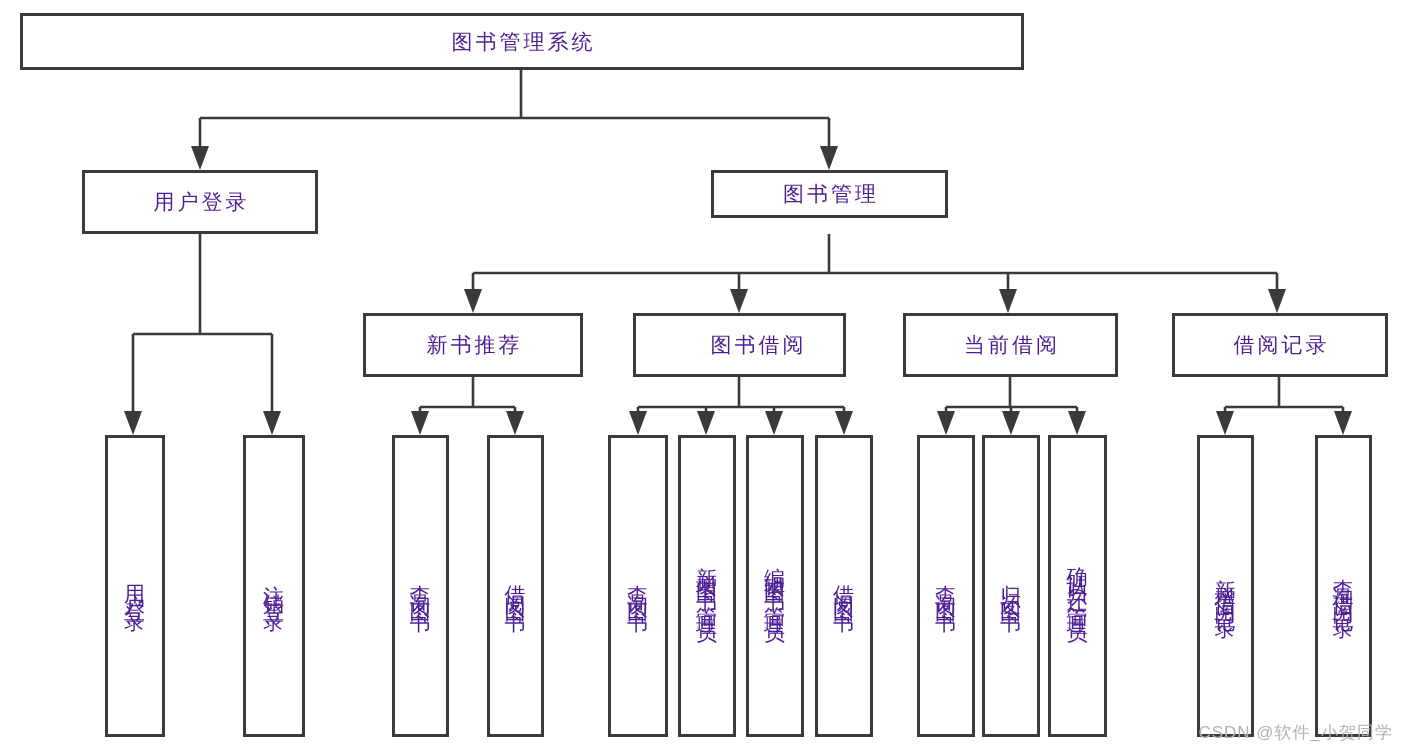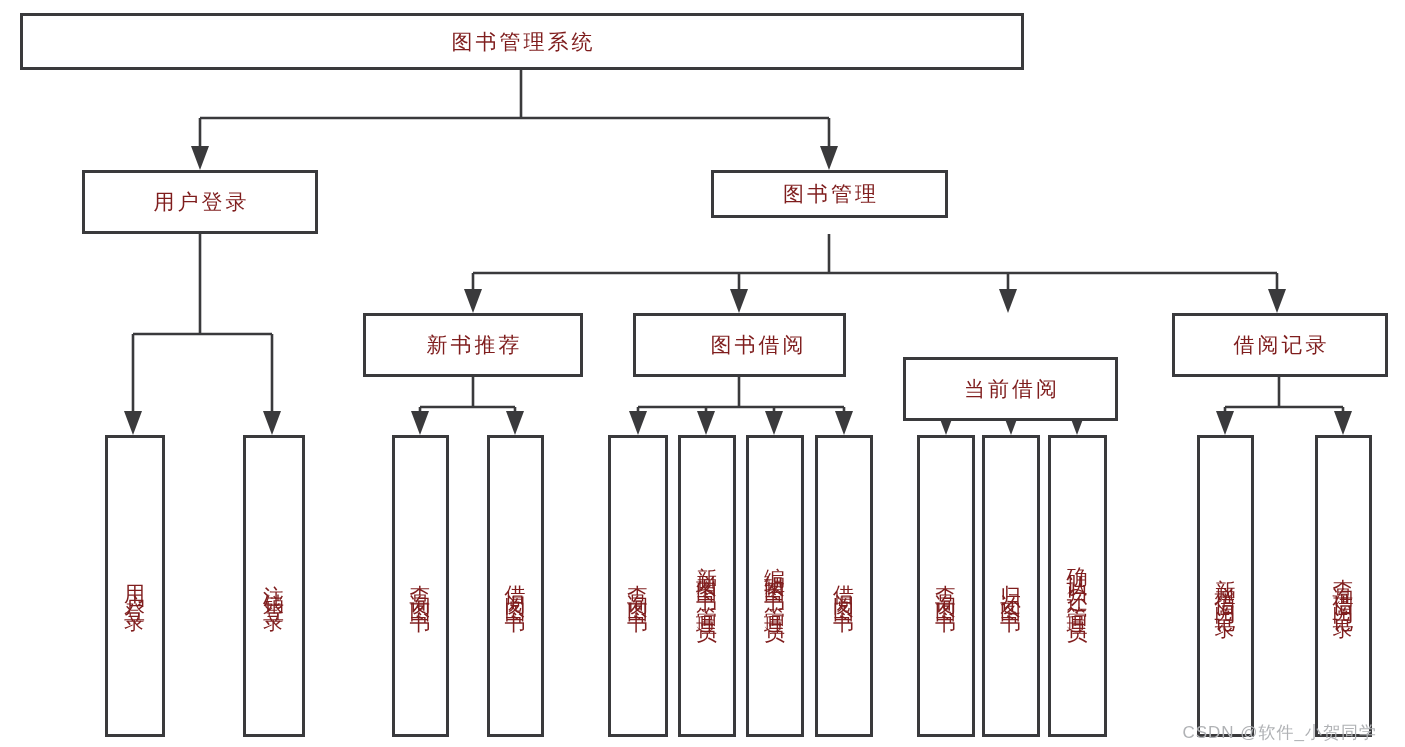--- a/index.html
+++ b/index.html
@@ -18,21 +18,21 @@
     position: absolute;
     left: 0; top: 0;
     width: 1405px; height: 747px;
     z-index: 1;
   }
 
   .node {
     position: absolute;
     background: #ffffff;
     border: 3px solid #3a3a3c;
-    color: #7f1d1d;
+    color: #4c1d95;
     z-index: 2;
     display: flex;
     align-items: center;
     justify-content: center;
   }
 
   .hbox {
     font-size: 21px;
     letter-spacing: 3px;
     text-indent: 3px;
@@ -43,21 +43,21 @@
     writing-mode: vertical-rl;
     font-size: 21px;
     letter-spacing: 9px;
     line-height: 1.0;
     white-space: nowrap;
   }
   .vbox.long span { letter-spacing: 8px; }
 
   .watermark {
     position: absolute;
-    right: 28px;
+    right: 12px;
     top: 721px;
     font-size: 17px;
     letter-spacing: 1px;
     color: #b0b2b5;
     z-index: 3;
     white-space: nowrap;
   }
 </style>
 </head>
 <body>
@@ -130,21 +130,21 @@
     </g>
   </svg>
 
   <div class="node hbox" style="left:20px; top:13px; width:1004px; height:57px;">图书管理系统</div>
 
   <div class="node hbox" style="left:82px; top:170px; width:236px; height:64px;">用户登录</div>
   <div class="node hbox" style="left:711px; top:170px; width:237px; height:48px;">图书管理</div>
 
   <div class="node hbox" style="left:363px; top:313px; width:220px; height:64px;">新书推荐</div>
   <div class="node hbox" style="left:633px; top:313px; width:213px; height:64px;padding-left:35px;">图书借阅</div>
-  <div class="node hbox" style="left:903px; top:313px; width:215px; height:64px;margin-top:44px;">当前借阅</div>
+  <div class="node hbox" style="left:903px; top:313px; width:215px; height:64px;">当前借阅</div>
   <div class="node hbox" style="left:1172px; top:313px; width:216px; height:64px;">借阅记录</div>
 
   <div class="node vbox" style="left:105px; top:435px; width:60px; height:302px;">
     <span>用户登录</span>
   </div>
   <div class="node vbox" style="left:243px; top:435px; width:62px; height:302px;">
     <span>注销登录</span>
   </div>
 
   <div class="node vbox" style="left:392px; top:435px; width:57px; height:302px;">

